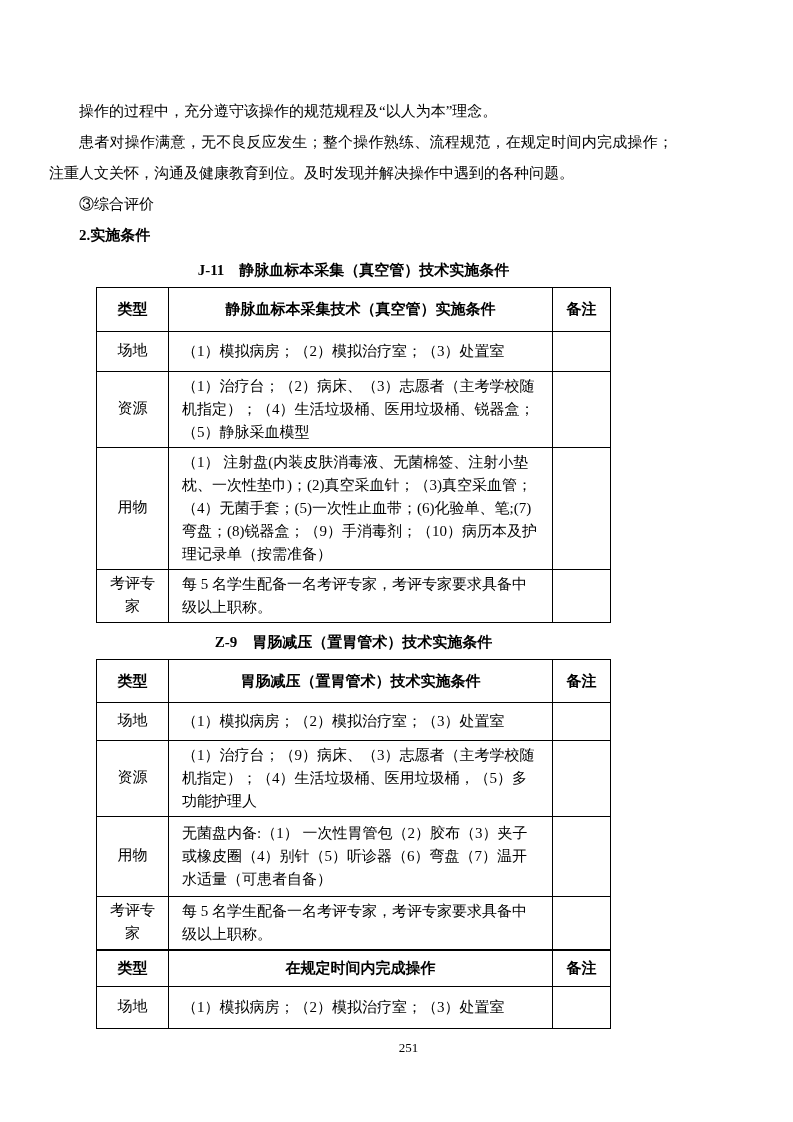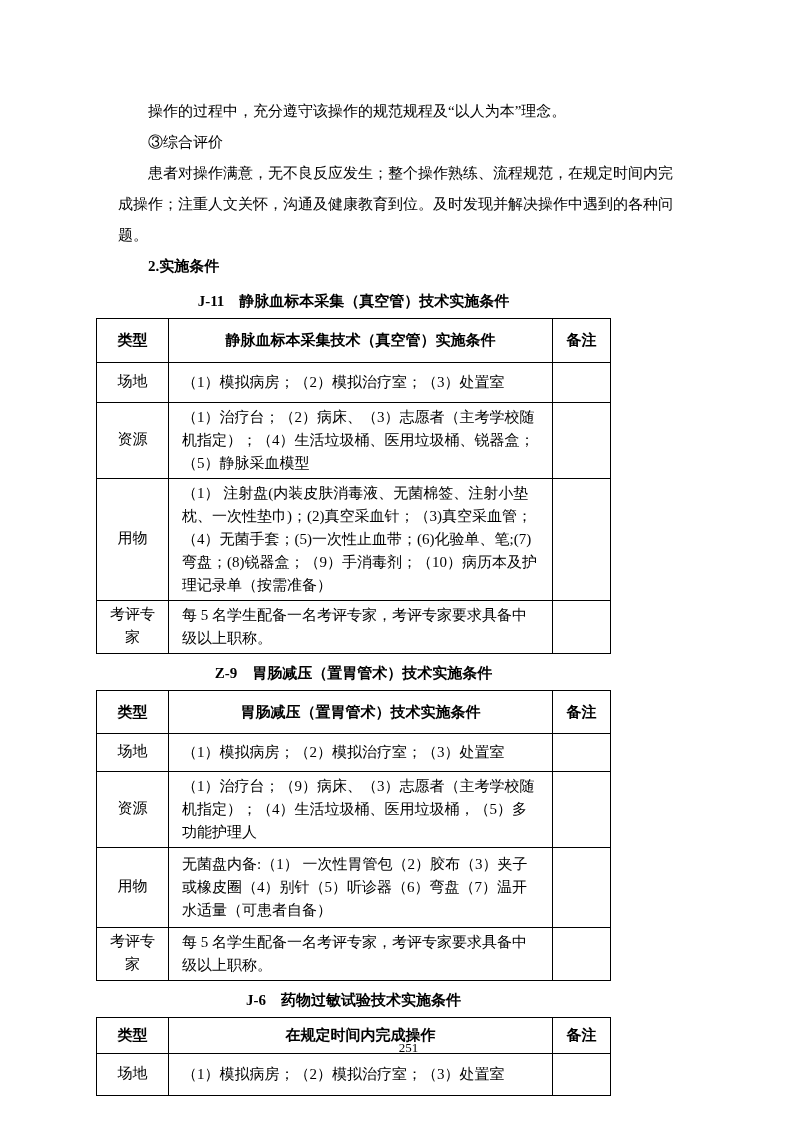--- a/index.html
+++ b/index.html
@@ -3,21 +3,21 @@
 <meta charset="utf-8">
 <style>
   * { margin:0; padding:0; box-sizing:border-box; }
   html,body { background:#ffffff; }
   .page {
     width:793px; height:1122px; background:#ffffff; color:#000;
     font-family:"Liberation Serif","DejaVu Serif",serif;
     position:relative; overflow:hidden; margin:0 auto;
   }
   .text-block {
-    padding:96px 120px 0 118px;
+    padding:96px 120px 0 49px;
     font-size:15px; line-height:31px; text-align:justify;
   }
   .para { text-indent:2em; }
   .section-heading { font-weight:bold; text-indent:2em; font-size:15px; }
   .table-section { margin-left:96px; width:515px; }
   .table-title {
     font-weight:bold; text-align:center; font-size:15px;
     margin-top:10px; margin-bottom:7px;
   }
   table.cond {
@@ -36,22 +36,22 @@
     text-align:center; font-size:13px;
   }
 </style>
 </head>
 <body>
 
 <div class="page">
 
   <div class="text-block">
     <p class="para">操作的过程中，充分遵守该操作的规范规程及“以人为本”理念。</p>
+    <p class="para">患者对操作满意，无不良反应发生；整个操作熟练、流程规范，在规定时间内完成操作；注重人文关怀，沟通及健康教育到位。及时发现并解决操作中遇到的各种问题。</p>
     <p class="para">③综合评价</p>
-    <p class="para">患者对操作满意，无不良反应发生；整个操作熟练、流程规范，在规定时间内完成操作；注重人文关怀，沟通及健康教育到位。及时发现并解决操作中遇到的各种问题。</p>
     <p class="section-heading">2.实施条件</p>
   </div>
 
   <div class="table-section">
     <div class="table-title">J-11　静脉血标本采集（真空管）技术实施条件</div>
     <table class="cond">
       <colgroup>
           <col style="width:72px">
           <col>
           <col style="width:58px">
@@ -118,21 +118,20 @@
       <tr style="height:50px">
         <td class="type-cell">考评专家</td>
         <td class="content-cell">每 5 名学生配备一名考评专家，考评专家要求具备中级以上职称。</td>
         <td class="note-cell"></td>
       </tr>
     </tbody>
       </table>
   </div>
 
   <div class="table-section">
-    <div class="table-title">J-6　药物过敏试验技术实施条件</div>
     <table class="cond">
       <colgroup>
           <col style="width:72px">
           <col>
           <col style="width:58px">
         </colgroup>
       <tbody>
           <tr style="height:36px">
         <th>类型</th>
         <th>在规定时间内完成操作</th>

